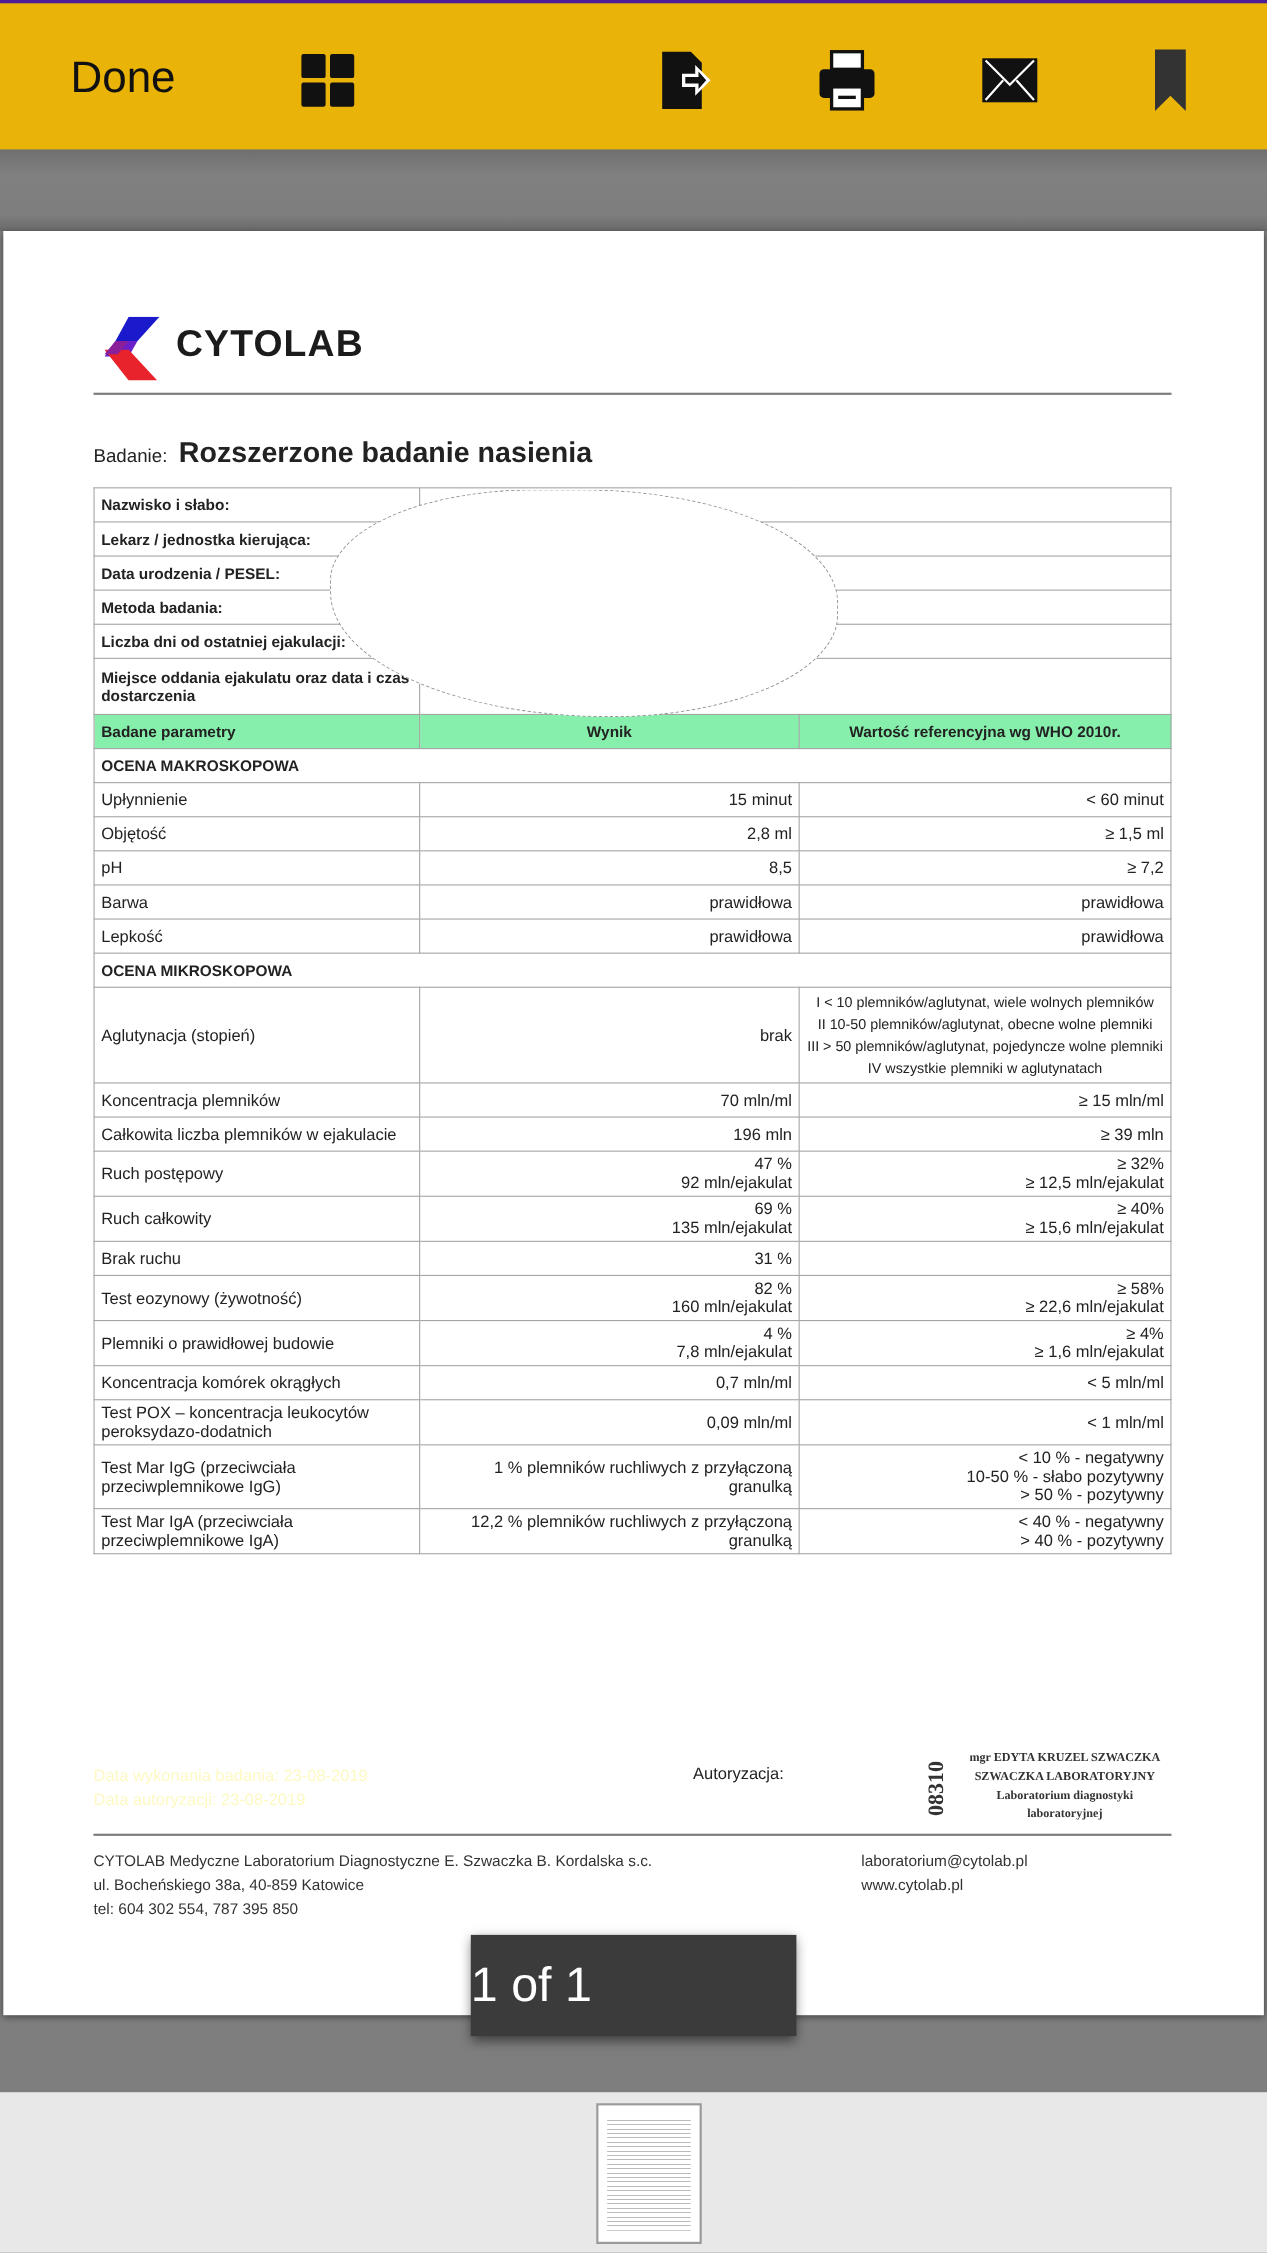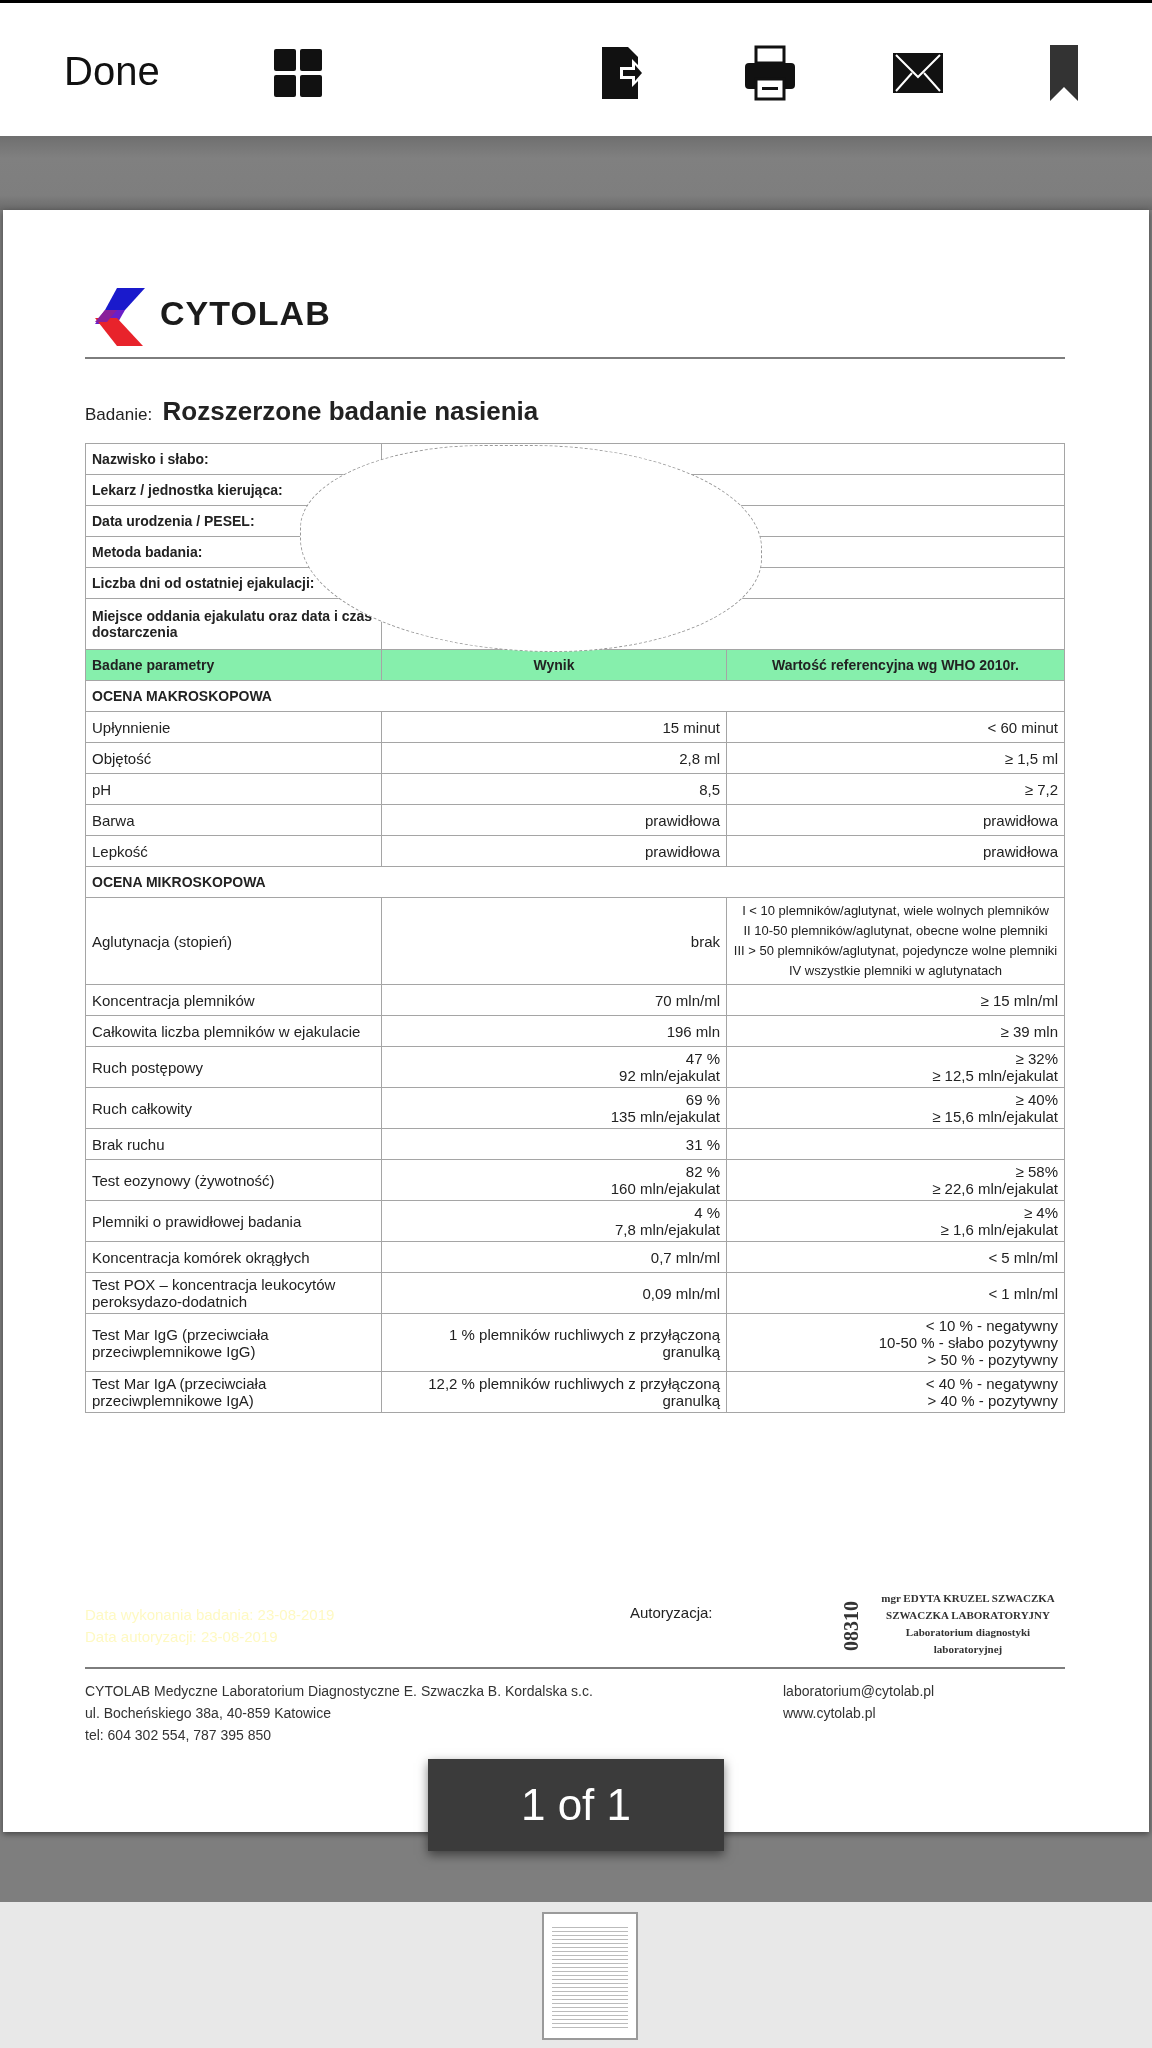--- a/index.html
+++ b/index.html
@@ -3,21 +3,21 @@
 <meta charset="utf-8">
 <style>
   html, body { margin:0; padding:0; }
   body {
     width:1152px; height:2048px; position:relative; overflow:hidden;
     background:#7e7e7e;
     font-family:"Liberation Sans", sans-serif;
   }
   .toolbar {
     position:absolute; left:0; top:0; width:1152px; height:136px;
-    background:#ffffff; border-top:3px solid #000000; box-sizing:border-box;
+    background:#eab308; border-top:3px solid #4c1d95; box-sizing:border-box;
   }
   .toolbar .done {
     position:absolute; left:64px; top:46px; font-size:40px; color:#111;
     font-family:"Liberation Sans", sans-serif; cursor:pointer;
   }
   .tb-icon { position:absolute; top:40px; width:56px; height:60px; cursor:pointer; }
   .tb-icon svg { width:100%; height:100%; }
   .gray-band { position:absolute; left:0; top:136px; width:1152px; height:74px;
     background:linear-gradient(#6f6f6f, #808080 30%, #7e7e7e 80%, #6a6a6a); }
   .page {
@@ -56,21 +56,21 @@
   .stamp .num { position:absolute; left:0; top:0; width:22px; height:72px; writing-mode:vertical-rl; transform:rotate(180deg);
     font-family:"Liberation Serif", serif; font-weight:bold; font-size:20px; color:#333; text-align:center; }
   .stamp .lines { position:absolute; left:28px; top:0; width:200px; text-align:center;
     font-family:"Liberation Serif", serif; font-size:11px; line-height:17px; color:#333; font-weight:bold; }
   .footer-rule { top:1667px; }
   .company { position:absolute; left:85px; top:1680px; font-size:14px; line-height:22px; color:#333; }
   .contact { position:absolute; left:783px; top:1680px; font-size:14px; line-height:22px; color:#333; }
   .pager {
     position:absolute; left:428px; top:1759px; width:296px; height:92px;
     background:#3b3b3b; box-shadow:0 4px 10px rgba(0,0,0,.5);
-    color:#fff; font-size:44px; text-align:center; line-height:92px;
+    color:#fff; font-size:44px; text-align:left; line-height:92px;
   }
   .bottom-bar { position:absolute; left:0; top:1902px; width:1152px; height:146px; background:#e8e8e8; }
   .thumb { position:absolute; left:542px; top:1912px; width:96px; height:128px;
     background:#fff; border:2px solid #9a9a9a; box-sizing:border-box; cursor:pointer; }
   .thumb .t-lines { position:absolute; left:8px; top:10px; right:8px; bottom:10px;
     background:repeating-linear-gradient(#fff 0 3px, #bbb 3px 4px); }
 </style>
 </head>
 <body>
 
@@ -249,21 +249,21 @@
       <td class="val">
           <div>82 %</div>
           <div>160 mln/ejakulat</div>
         </td>
       <td class="ref">
           <div>≥ 58%</div>
           <div>≥ 22,6 mln/ejakulat</div>
         </td>
       </tr>
     <tr class="row">
-        <td class="pl">Plemniki o prawidłowej badania</td>
+        <td class="pl">Plemniki o prawidłowej budowie</td>
       <td class="val">
           <div>4 %</div>
           <div>7,8 mln/ejakulat</div>
         </td>
       <td class="ref">
           <div>≥ 4%</div>
           <div>≥ 1,6 mln/ejakulat</div>
         </td>
       </tr>
     <tr class="row">

